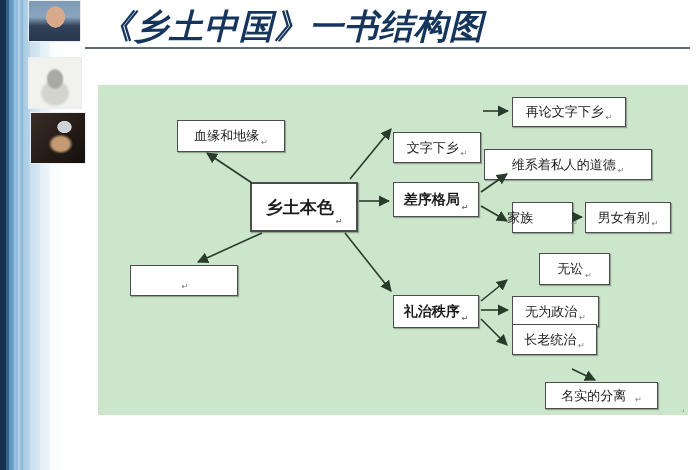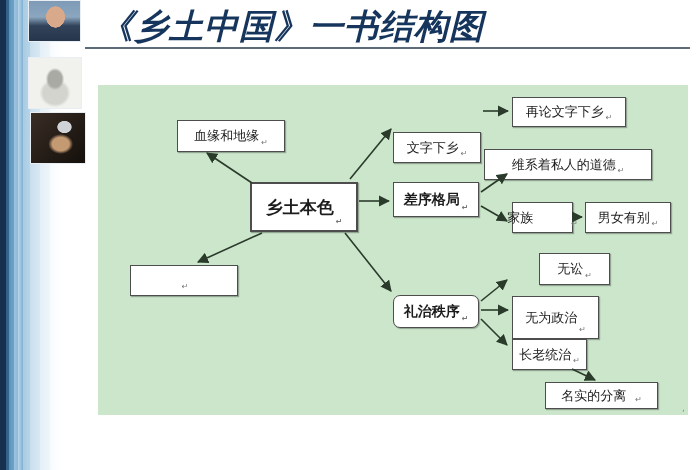--- a/index.html
+++ b/index.html
@@ -114,33 +114,33 @@
         <span>家族</span>
         <span class="mark">↵</span>
       </div>
       <div class="node" style="left: 585px; top: 202px; width: 86px; height: 31px; font-size: 13px; align-items: center;">
         <span>男女有别</span>
         <span class="mark">↵</span>
       </div>
       <div class="node" style="left: 130px; top: 265px; width: 108px; height: 31px; font-size: 13px;">
         <span class="mark">↵</span>
       </div>
-      <div class="node bold" style="left: 393px; top: 295px; width: 86px; height: 33px; font-size: 14px; border-radius: 7px;">
+      <div class="node bold" style="left: 393px; top: 295px; width: 86px; height: 33px; font-size: 14px;">
         <span>礼治秩序</span>
         <span class="mark">↵</span>
       </div>
       <div class="node" style="left: 512px; top: 253px; width: 71px; height: 32px; font-size: 13px; margin-left: 27px;">
         <span>无讼</span>
         <span class="mark">↵</span>
       </div>
-      <div class="node" style="left: 512px; top: 296px; width: 87px; height: 43px; font-size: 13px;">
+      <div class="node" style="left: 512px; top: 296px; width: 87px; height: 31px; font-size: 13px;">
         <span>无为政治</span>
         <span class="mark">↵</span>
       </div>
-      <div class="node" style="left: 512px; top: 339px; width: 75px; height: 31px; font-size: 13px;">
+      <div class="node" style="left: 512px; top: 324px; width: 85px; height: 31px; font-size: 13px;">
         <span>长老统治</span>
         <span class="mark">↵</span>
       </div>
       <div class="node" style="left: 545px; top: 382px; width: 113px; height: 27px; font-size: 13px; gap: 7px;">
         <span>名实的分离</span>
         <span class="mark">↵</span>
       </div>
     </div>
 
   <svg class="arrows">

